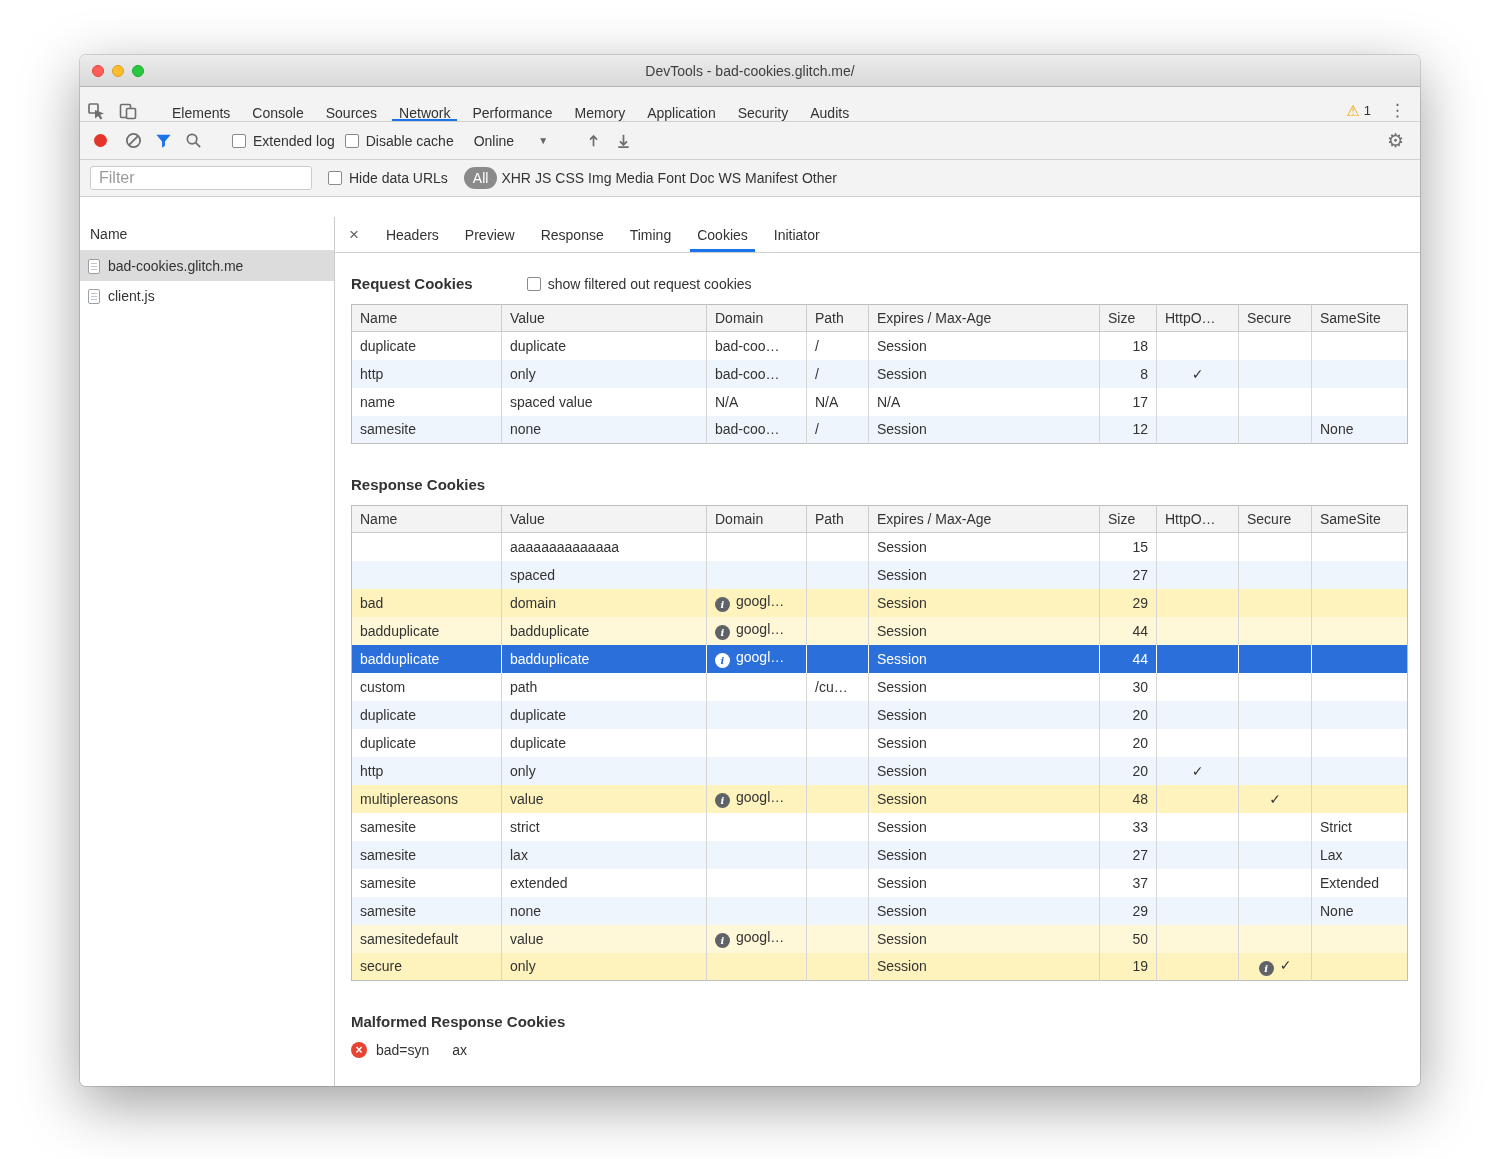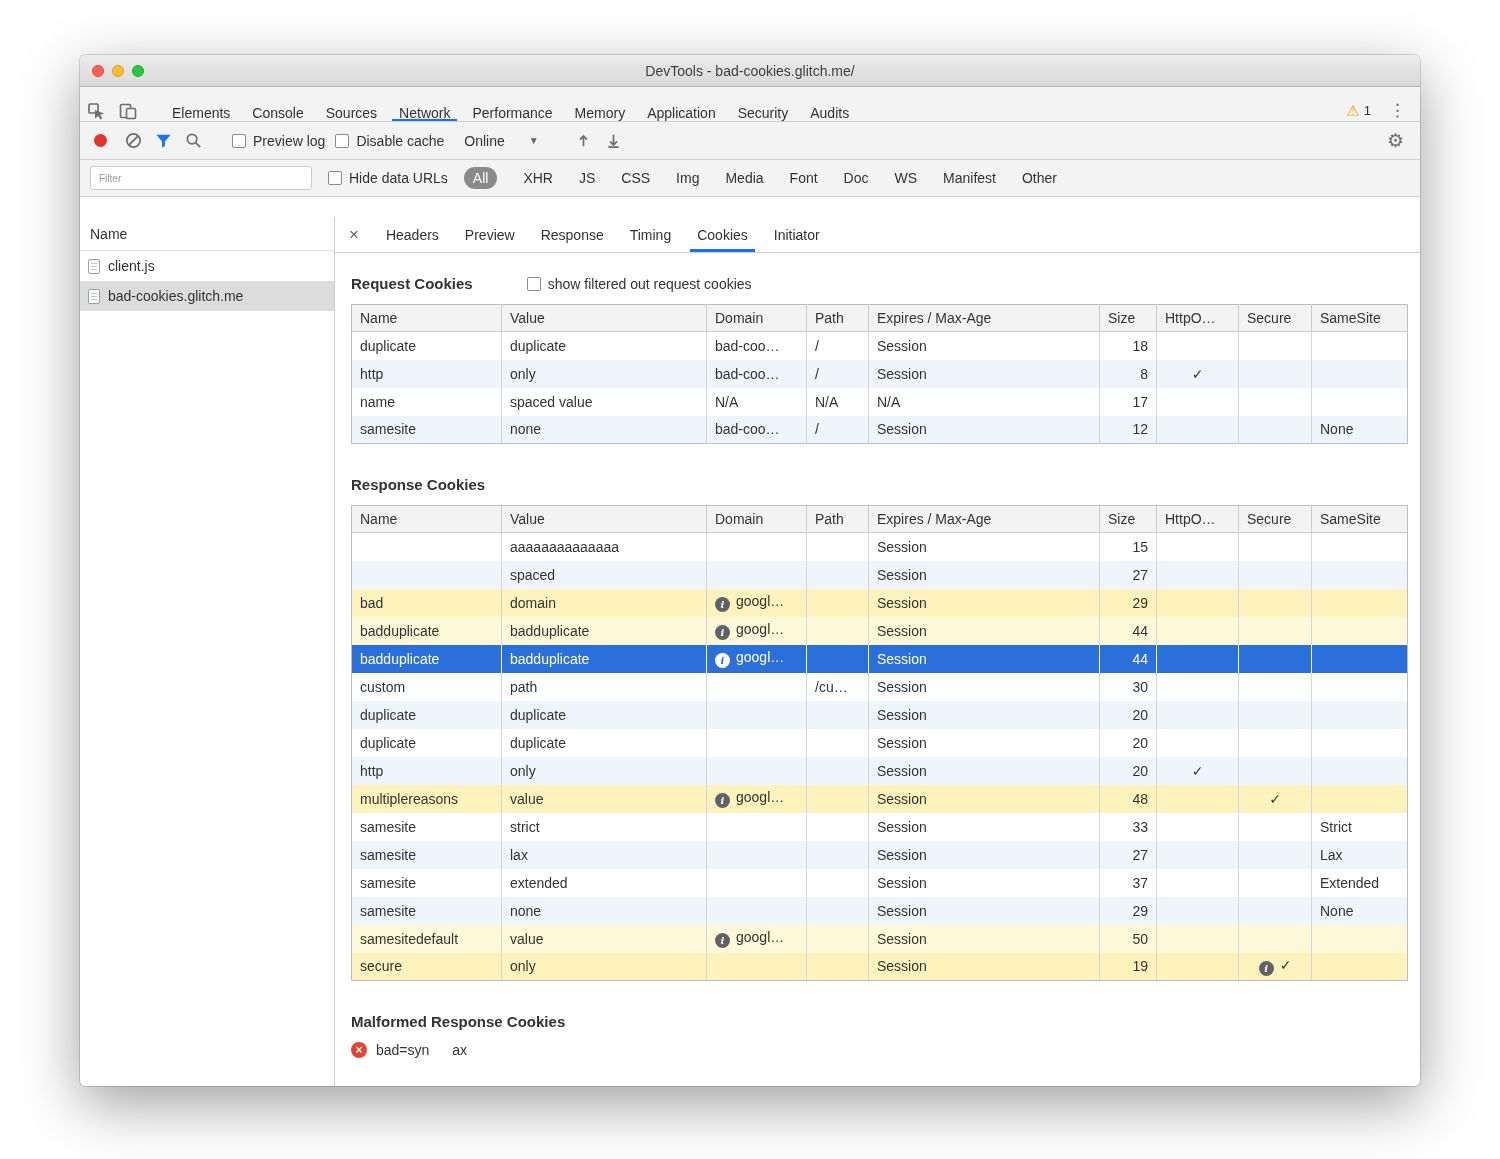--- a/index.html
+++ b/index.html
@@ -42,23 +42,23 @@
   .icon20.blue { color:var(--accent,#1a73e8); }
   .cb-label { display:flex; align-items:center; gap:7px; font-size:14px; color:#333; white-space:nowrap; }
   .cb { width:14px; height:14px; border:1px solid #8a8a8a; border-radius:2px; background:#fff; display:inline-block; flex:0 0 auto; }
   .dropdown { display:flex; align-items:center; gap:24px; font-size:14px; color:#333; padding:2px 6px; margin-left:4px; }
   .dd-arrow { font-size:10px; color:#666; }
   .spacer { flex:1; }
   .gear { font-size:19px; color:#6e6e6e; padding:0 6px; }
 
   
   .filterrow { flex:0 0 37px; background:#f3f3f3; border-bottom:1px solid #d0d0d0; display:flex; align-items:center; padding:0 10px; gap:16px; }
-  .filter-input { width:222px; height:24px; border:1px solid #ccc; border-radius:3px; background:#fff; font-size:10px; padding:0 8px; color:#333; font-family:"Liberation Sans",sans-serif; outline:none; }
+  .filter-input { width:222px; height:24px; border:1px solid #ccc; border-radius:3px; background:#fff; font-size:16px; padding:0 8px; color:#333; font-family:"Liberation Sans",sans-serif; outline:none; }
   .filter-input::placeholder { color:#9a9a9a; }
-  .type-filters { display:flex; align-items:center; gap:26px; }
+  .type-filters { display:flex; align-items:center; gap:4px; }
   .tfilter { font-size:14px; color:#333; }
   .tfilter.active { background:#8a8a8a; color:#fff; border-radius:11px; padding:3px 9px; }
 
   
   .main { flex:1; display:flex; min-height:0;margin-top:20px; }
   .left { flex:0 0 255px; border-right:1px solid #ccc; display:flex; flex-direction:column; min-height:0; background:#fff; }
   .left-header { flex:0 0 34px; display:flex; align-items:center; padding-left:10px; font-size:14px; color:#333; border-bottom:1px solid #e0e0e0; }
   .req-row { display:flex; align-items:center; gap:8px; height:30px; padding-left:8px; font-size:14px; color:#333; white-space:nowrap; overflow:hidden; }
   .req-row.selected { background:#dcdcdc; }
   .doc-icon { width:12px; height:15px; background:#fff; border:1px solid #9aa0a6; border-radius:2px; position:relative; flex:0 0 auto; }
@@ -167,21 +167,21 @@
       </span>
       <span class="icon20">
         <svg width="19" height="19" viewBox="0 0 20 20">
             <circle cx="8.5" cy="8.5" r="5" fill="none" stroke="currentColor" stroke-width="1.8"></circle>
             <line x1="12.3" y1="12.3" x2="17" y2="17" stroke="currentColor" stroke-width="1.8"></line>
           </svg>
       </span>
       <span class="vsep"></span>
       <label class="cb-label">
         <span class="cb"></span>
-        <span>Preview log</span>
+        <span>Extended log</span>
       </label>
       <label class="cb-label">
         <span class="cb"></span>
         <span>Disable cache</span>
       </label>
       <div class="dropdown">
         <span>Online</span>
         <span class="dd-arrow">▼</span>
       </div>
       <span class="vsep"></span>
@@ -219,27 +219,27 @@
           <div class="tfilter">Manifest</div>
           <div class="tfilter">Other</div>
         </div>
     </div>
 
     <div class="main">
 
       <div class="left">
         <div class="left-header">Name</div>
         <div>
+            <div class="req-row selected">
+              <span class="doc-icon"></span>
+              <span class="req-label">bad-cookies.glitch.me</span>
+            </div>
             <div class="req-row">
               <span class="doc-icon"></span>
               <span class="req-label">client.js</span>
-            </div>
-            <div class="req-row selected">
-              <span class="doc-icon"></span>
-              <span class="req-label">bad-cookies.glitch.me</span>
             </div>
           </div>
       </div>
 
       <div class="right">
         <div class="detail-tabs">
           <div class="dtab-close">×</div>
           <div class="dtabs">
               <div class="dtab">Headers</div>
               <div class="dtab">Preview</div>

